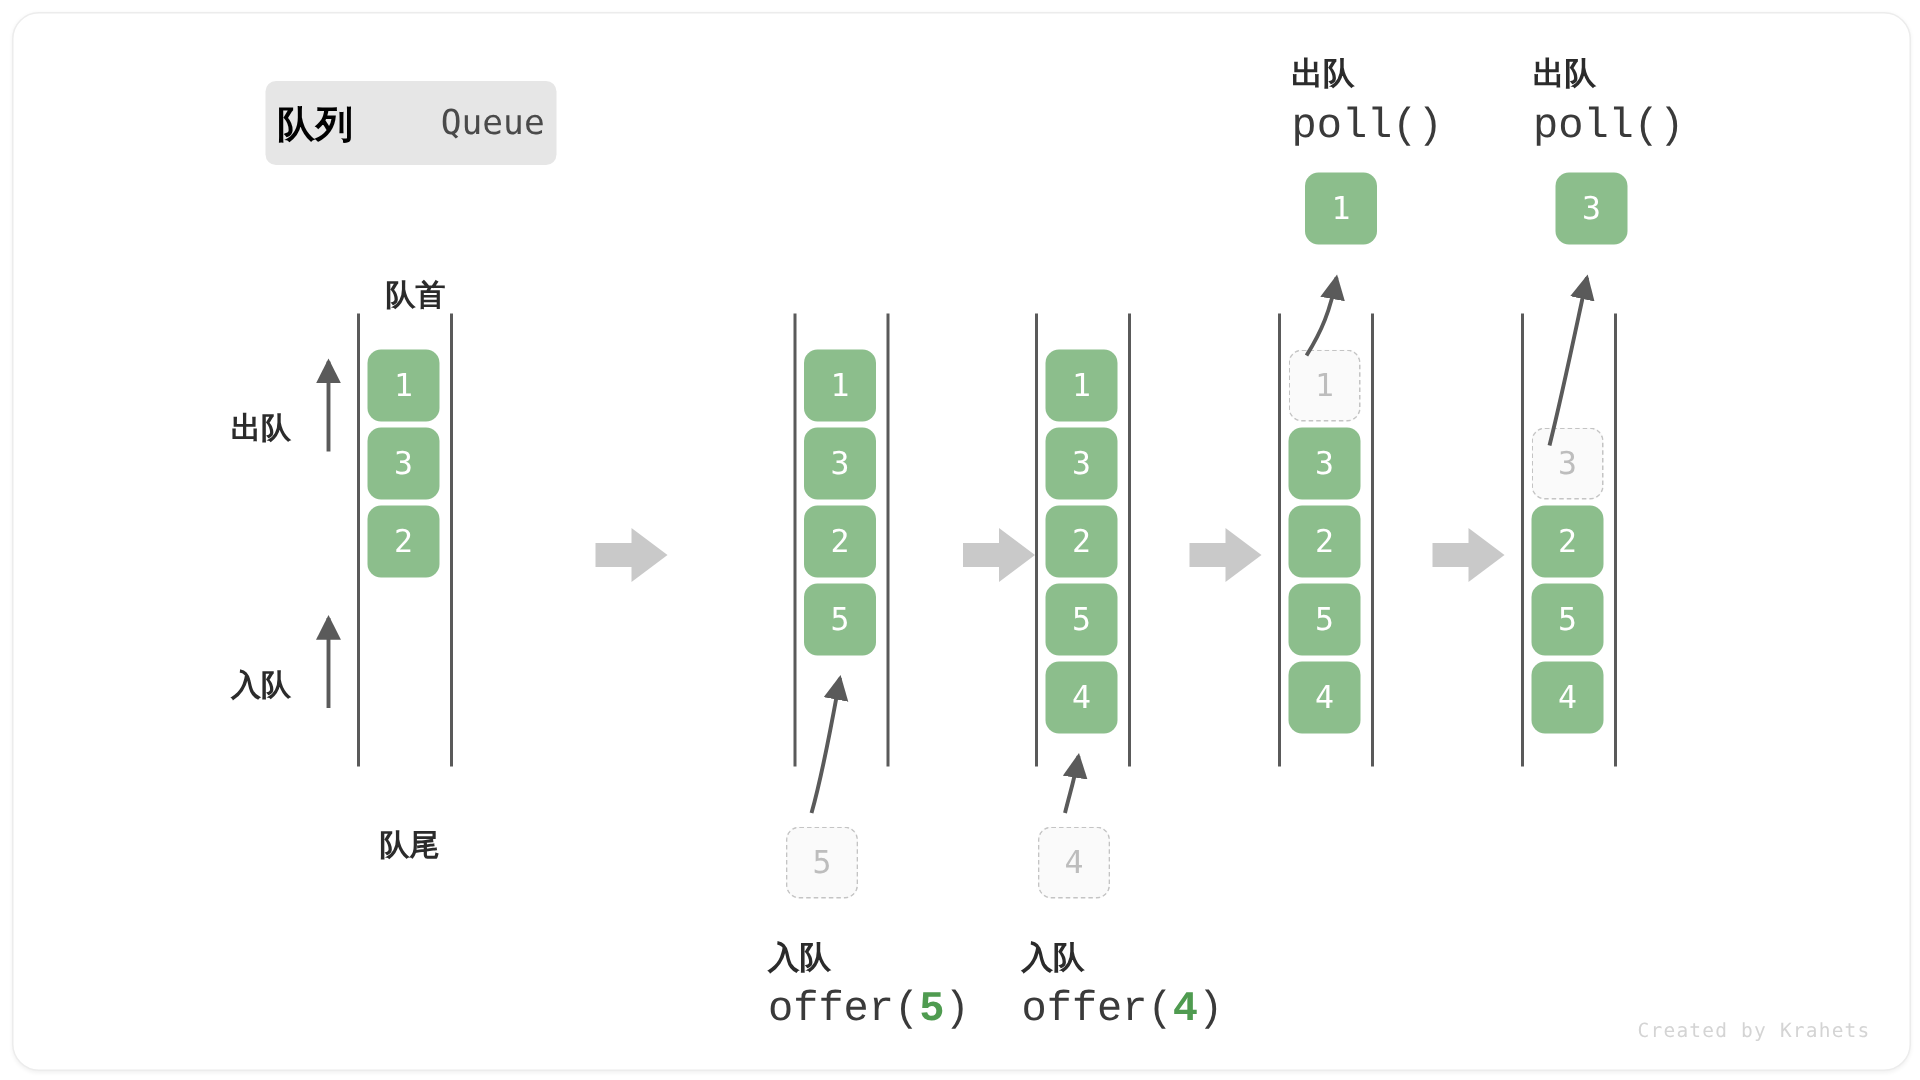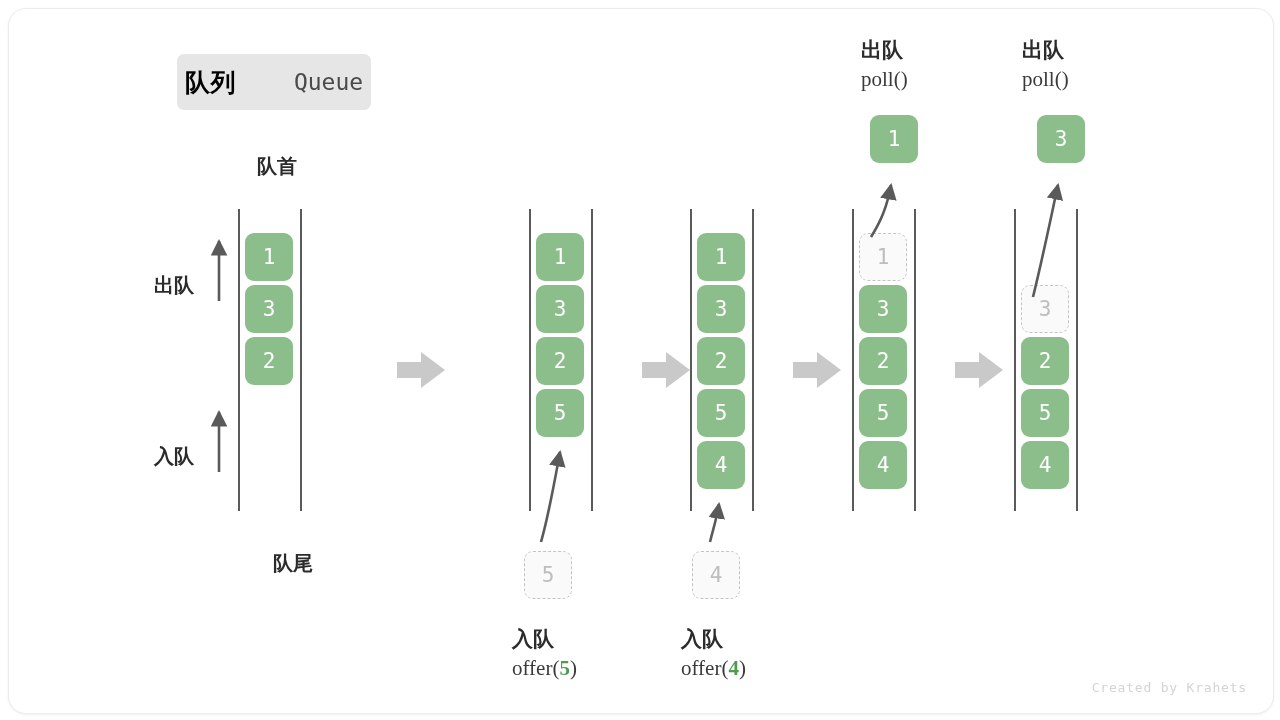--- a/index.html
+++ b/index.html
@@ -98,22 +98,22 @@
     white-space: nowrap;
     line-height: 1.42;
   }
   .op-label .cn {
     font-size: 21px;
     font-weight: bold;
     color: #2b2b2b;
     display: block;
   }
   .op-label .code {
-    font-family: Liberation Serif, serif;
-    font-size: 21px;
+    font-family: Liberation Mono, monospace;
+    font-size: 28px;
     color: #3a3a3a;
     display: block;
   }
   .op-label .code .arg { color: #4f9b50; font-weight: bold; }
 
   
   #watermark {
     right: 26px;
     bottom: 18px;
     font-family: "DejaVu Sans Mono", "Liberation Mono", monospace;
@@ -133,22 +133,22 @@
 </head>
 <body>
 
 <div id="card">
 
   <div class="abs" id="title-badge">
     <span class="cn">队列</span>
     <span class="en">Queue</span>
   </div>
 
-  <div class="abs head-label" style="left:228px; top:144px; width:80px;">队首</div>
-  <div class="abs tail-label" style="left:244px; top:541px; width:80px;">队尾</div>
+  <div class="abs head-label" style="left:228px; top:174px; width:80px;">队首</div>
+  <div class="abs tail-label" style="left:224px; top:541px; width:80px;">队尾</div>
 
   <div class="abs side-label" style="left:145px; top:263px;">出队</div>
   <div class="abs side-label" style="left:145px; top:434px;">入队</div>
 
   <div class="abs rail" style="left:229px; top:200px; height:302px;"></div>
   <div class="abs rail" style="left:291px; top:200px; height:302px;"></div>
 
   <div class="abs cell" style="left:236px; top:224px;">1</div>
   <div class="abs cell" style="left:236px; top:276px;">3</div>
   <div class="abs cell" style="left:236px; top:328px;">2</div>

